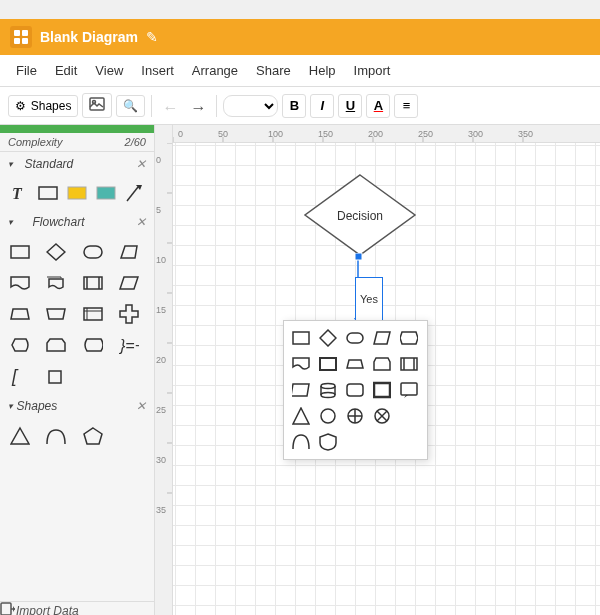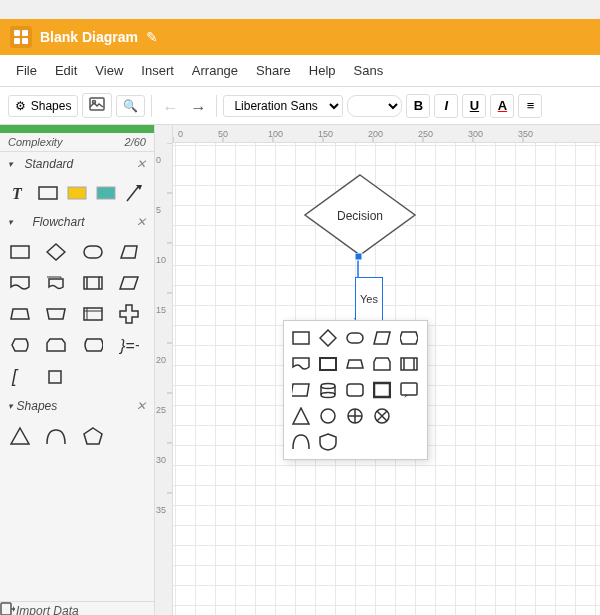--- a/index.html
+++ b/index.html
@@ -175,21 +175,21 @@
 </div>
 
 <div id="menu-bar">
   <span class="menu-item">File</span>
   <span class="menu-item">Edit</span>
   <span class="menu-item">View</span>
   <span class="menu-item">Insert</span>
   <span class="menu-item">Arrange</span>
   <span class="menu-item">Share</span>
   <span class="menu-item">Help</span>
-  <span class="menu-item">Sans</span>
+  <span class="menu-item">Import</span>
 </div>
 
 <div id="toolbar">
   <button class="toolbar-btn" id="shapes-btn">
     <span>⚙</span>
     <span>Shapes</span>
   </button>
   <button class="toolbar-btn">
     <span>
       <svg width="16" height="14" viewBox="0 0 16 14" fill="none" stroke="#555" stroke-width="1.5">
@@ -203,23 +203,20 @@
     <span>🔍</span>
   </button>
   <div class="toolbar-sep"></div>
   <button class="undo-btn disabled">
     <span>←</span>
   </button>
   <button class="undo-btn">
     <span>→</span>
   </button>
   <div class="toolbar-sep"></div>
-  <select class="font-select">
-    <option>Liberation Sans</option>
-  </select>
   <select class="size-select">
     <option>8 pt</option>
     <option>10 pt</option>
     <option>12 pt</option>
   </select>
   <button class="format-btn">
     <strong>B</strong>
   </button>
   <button class="format-btn">
     <em>I</em>

